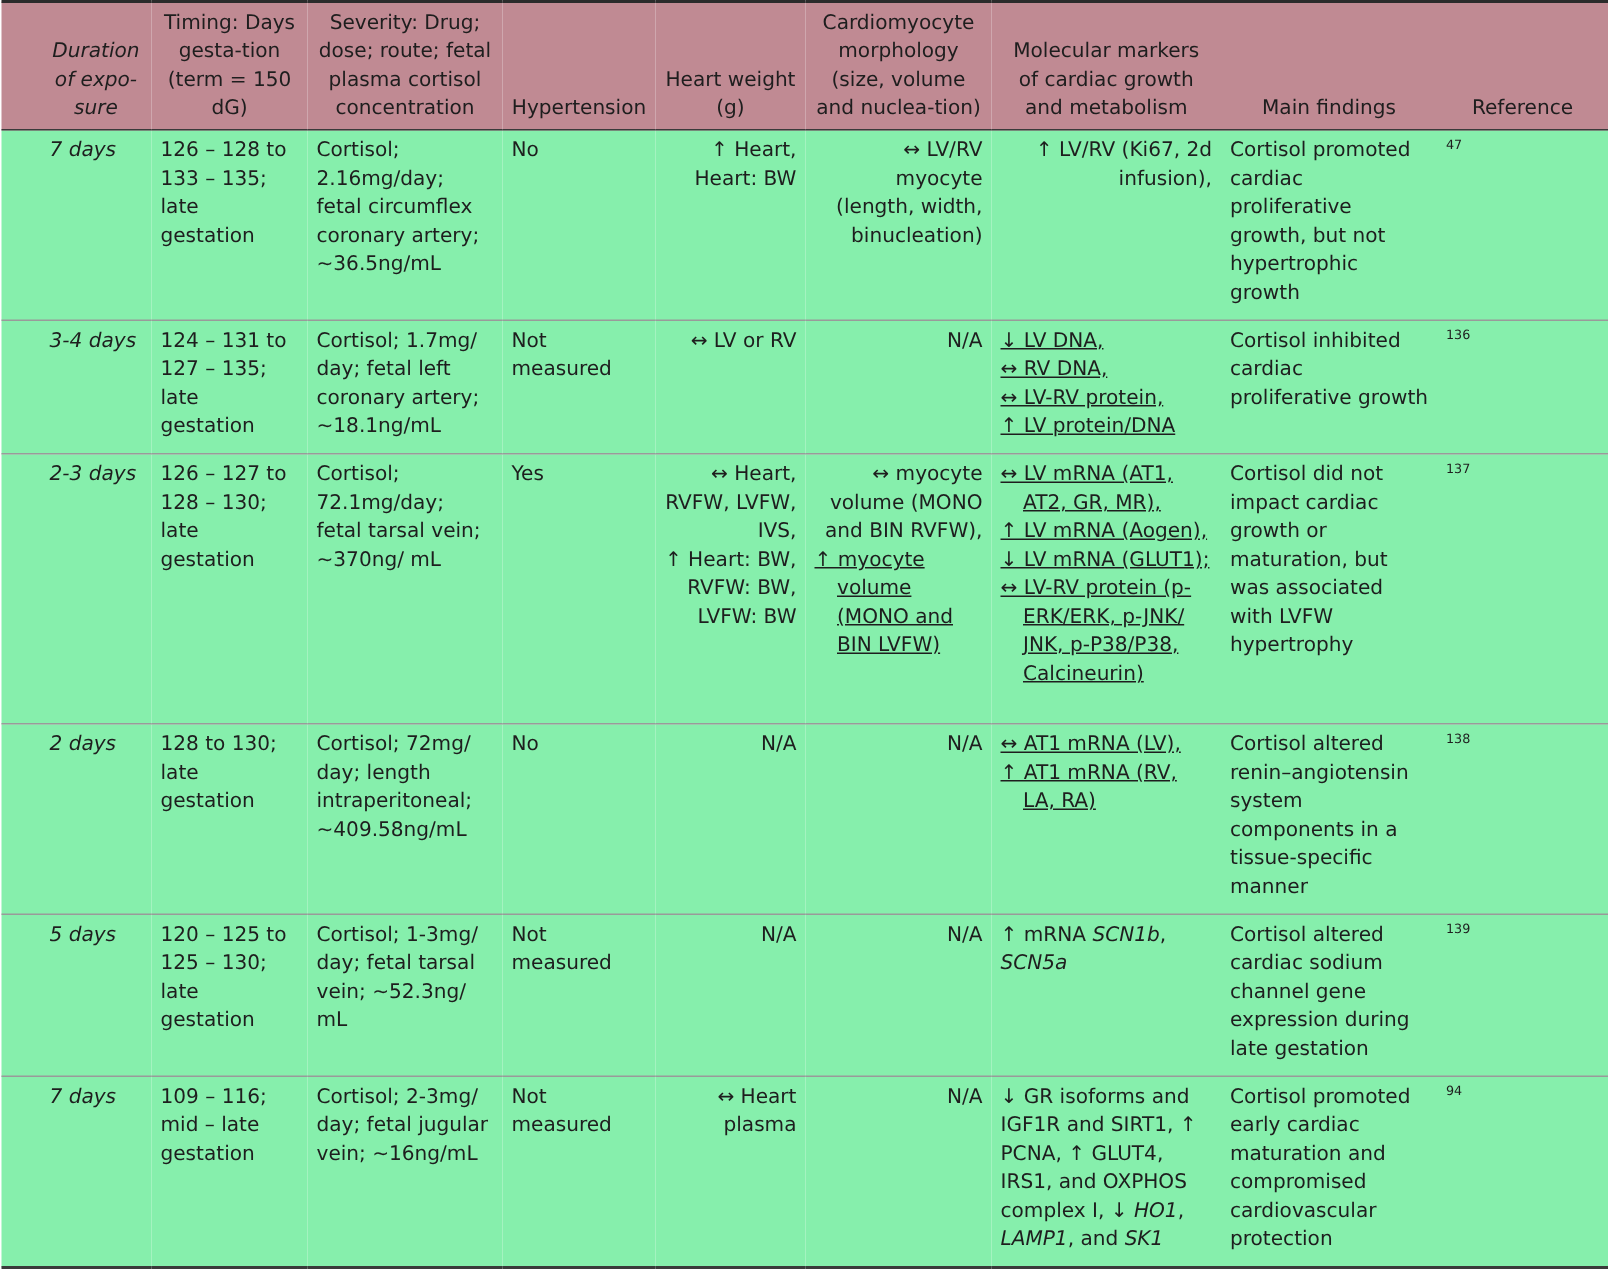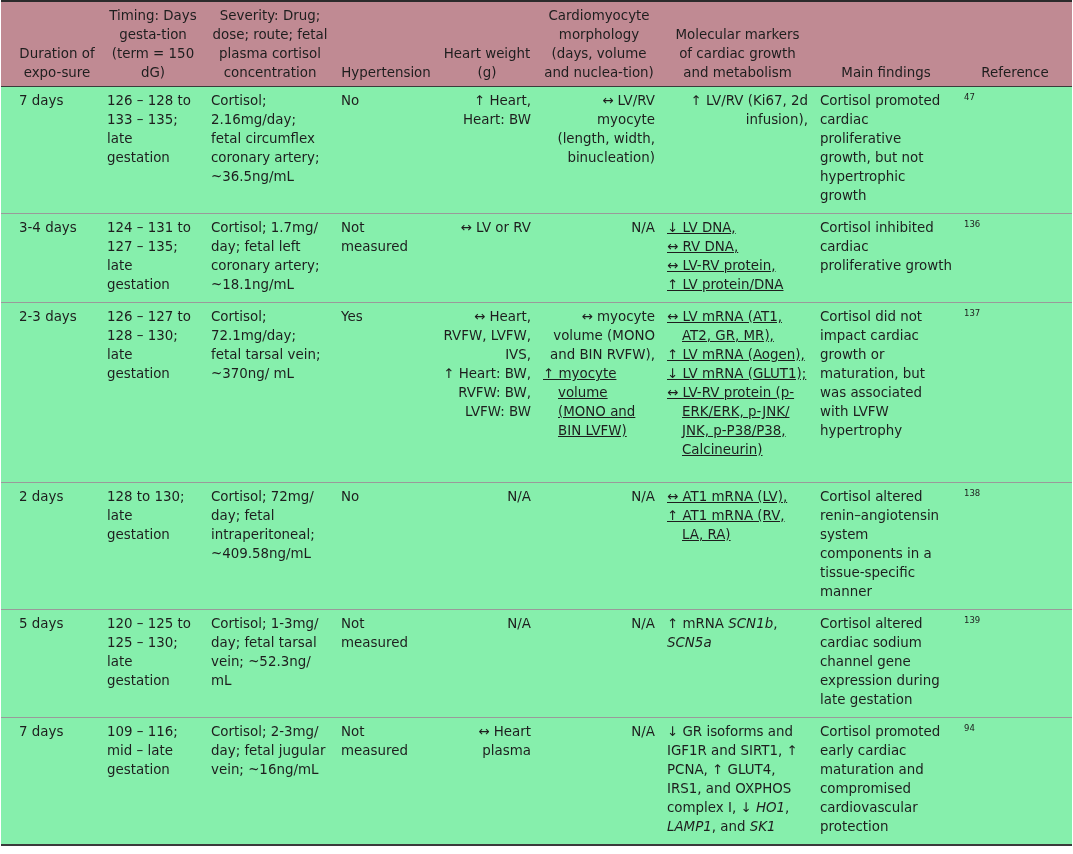--- a/index.html
+++ b/index.html
@@ -22,21 +22,21 @@
     border-top: 2px solid #2b2b2b;
     border-bottom: 1px solid #3a3a3a;
   }
   tbody tr { background: #86efac; }
   tbody td {
     vertical-align: top;
     padding: 4px 6px 8px 6px;
     border-bottom: 1px solid #9a9a9a;
   }
   tbody tr:last-child td { border-bottom: 2px solid #3a3a3a; }
-  th:first-child, td:first-child { padding-left: 18px; }
+  th:first-child, td:first-child { padding-left: 32px; font-style: italic; }
   .ref { font-size: 8.5px; vertical-align: top; line-height: 12px; }
   .indent { display: block; padding-left: 15px; text-indent: -15px; text-decoration: underline; }
   .line { display: block; text-align: right; }
   i { font-style: italic; }
 </style>
 </head>
 <body>
 
 <table>
   <colgroup>
@@ -50,21 +50,21 @@
     <col style="width:144px">
     <col style="width:114px">
   </colgroup>
   <thead>
     <tr>
       <th>Duration of expo-sure</th>
       <th>Timing: Days gesta-tion (term = 150 dG)</th>
       <th>Severity: Drug; dose; route; fetal plasma cortisol concentration</th>
       <th>Hypertension</th>
       <th>Heart weight (g)</th>
-      <th>Cardiomyocyte morphology (days, volume and nuclea-tion)</th>
+      <th>Cardiomyocyte morphology (size, volume and nuclea-tion)</th>
       <th>Molecular markers of cardiac growth and metabolism</th>
       <th>Main findings</th>
       <th>Reference</th>
     </tr>
   </thead>
   <tbody>
 
     <tr style="height:125px">
       <td>7 days</td>
       <td>126 – 128 to 133 – 135; late gestation</td>
@@ -123,21 +123,21 @@
         <span class="indent">↓ LV mRNA (GLUT1);</span>
         <span class="indent">↔ LV-RV protein (p-ERK/ERK, p-JNK/ JNK, p-P38/P38, Calcineurin)</span>
       </td>
       <td>Cortisol did not impact cardiac growth or maturation, but was associated with LVFW hypertrophy</td>
       <td><span class="ref">137</span></td>
     </tr>
 
     <tr style="height:125px">
       <td>2 days</td>
       <td>128 to 130; late gestation</td>
-      <td>Cortisol; 72mg/ day; fetal intraperitoneal; ~409.58ng/mL</td>
+      <td>Cortisol; 72mg/ day; length intraperitoneal; ~409.58ng/mL</td>
       <td>No</td>
       <td>
           <span class="line">N/A</span>
         </td>
       <td>
           <span class="line">N/A</span>
         </td>
       <td>
         <span class="indent">↔ AT1 mRNA (LV),</span>
         <span class="indent">↑ AT1 mRNA (RV, LA, RA)</span>

